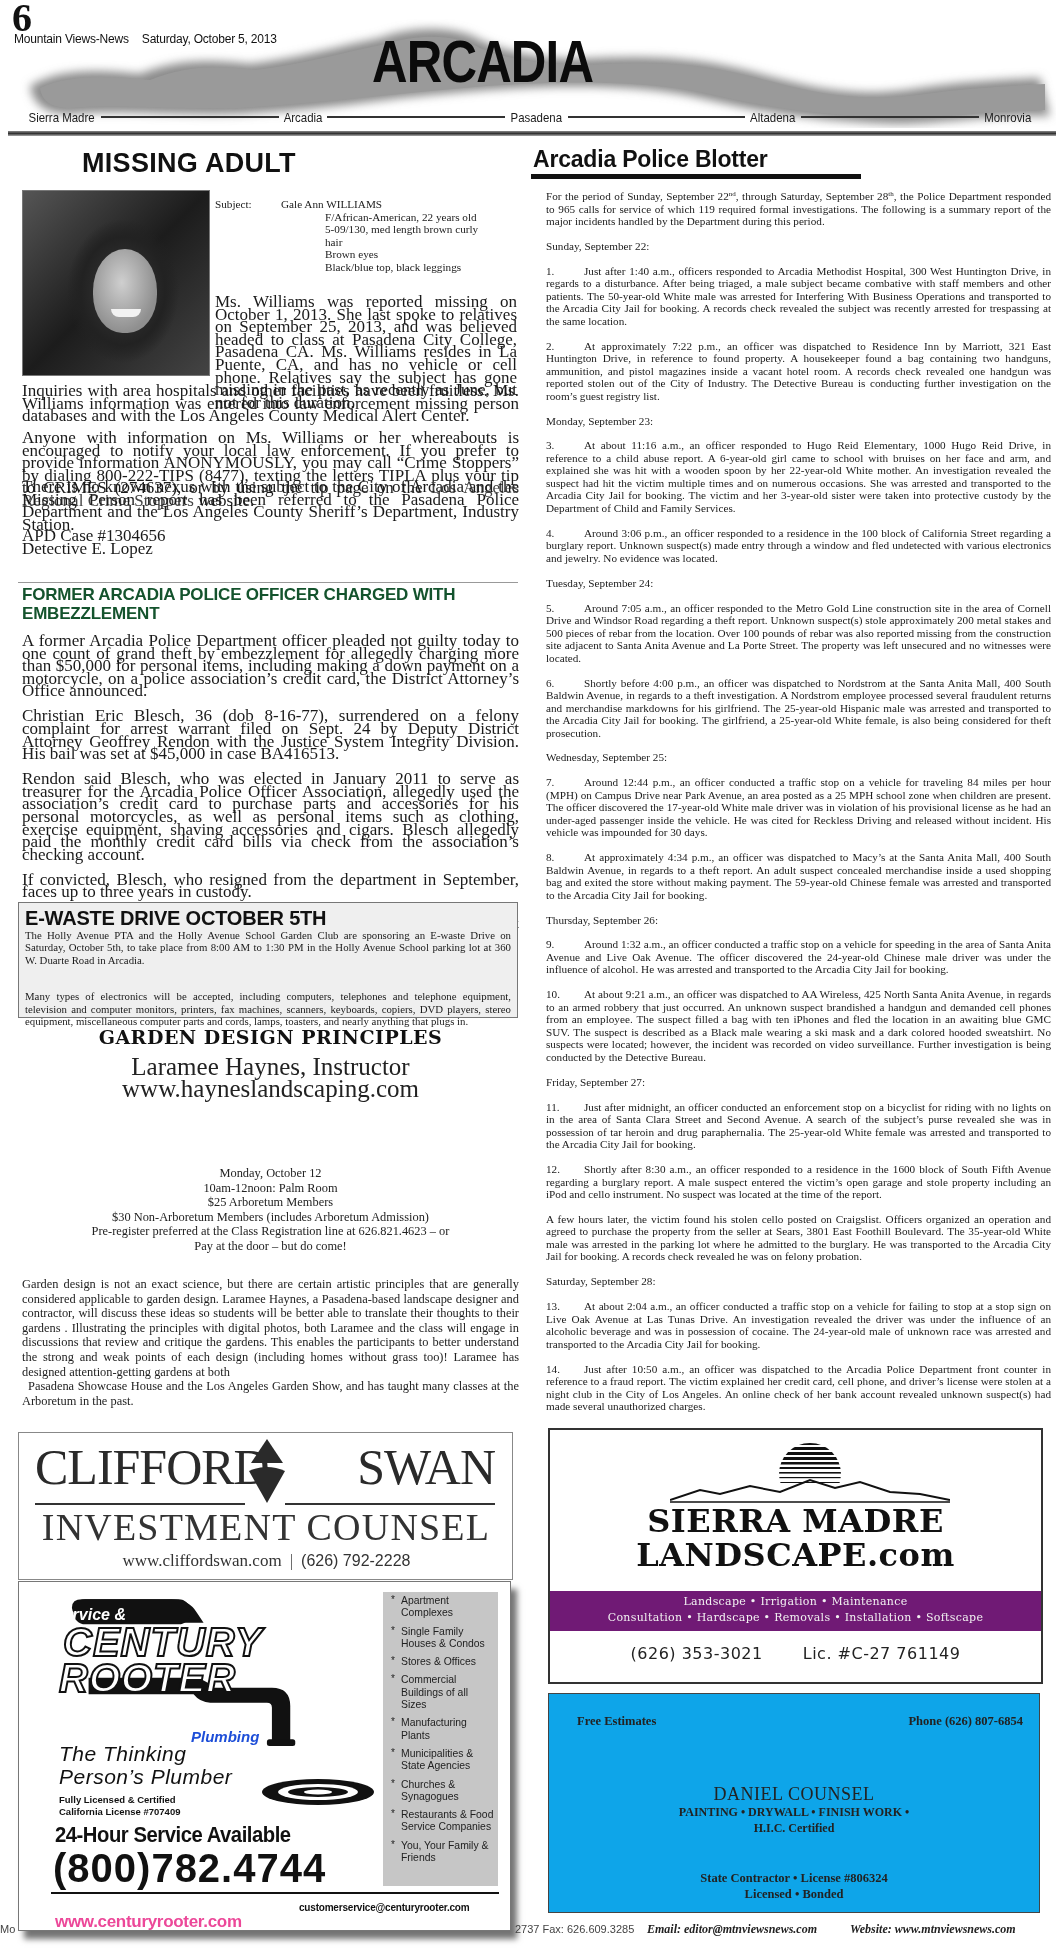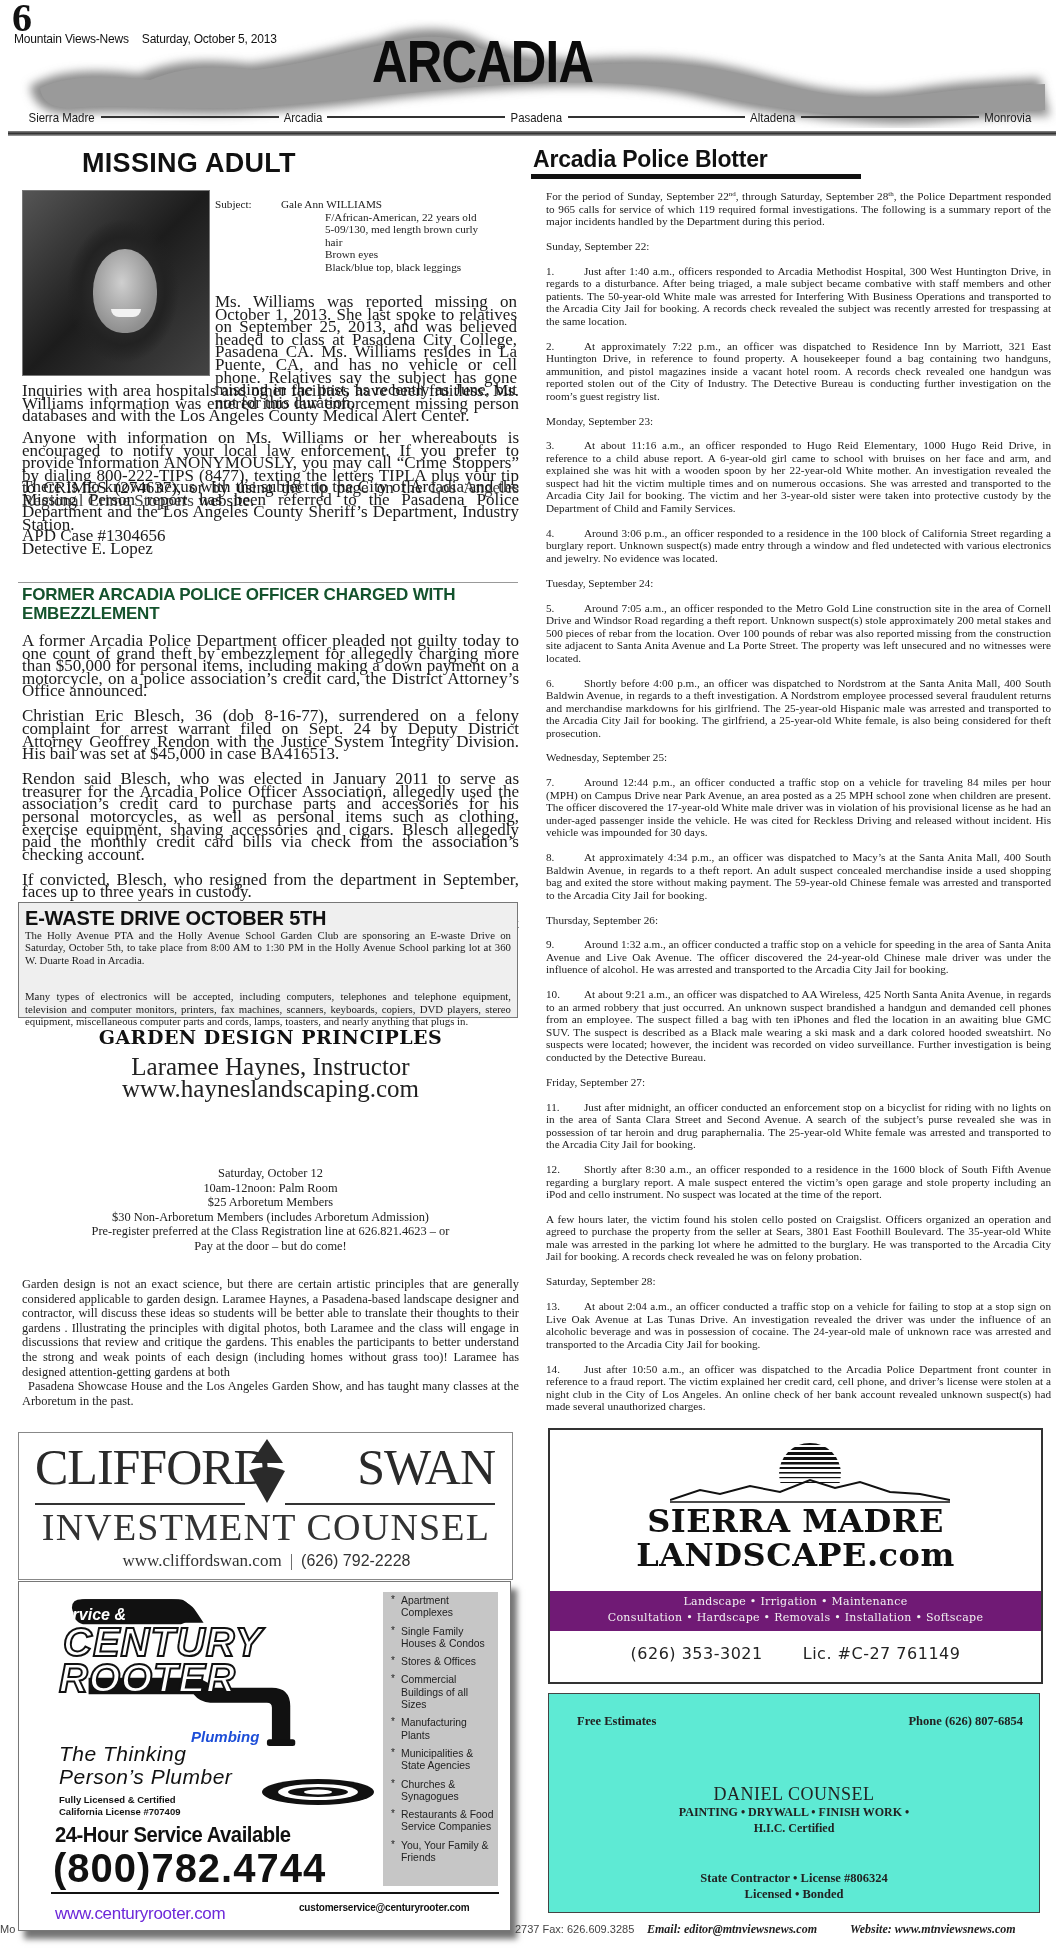--- a/index.html
+++ b/index.html
@@ -85,30 +85,30 @@
   .cr-plumbing { position: absolute; left: 172px; top: 118px; font-family: "Liberation Sans", sans-serif; font-style: italic; font-weight: bold; font-size: 15px; color: #1d4ed8; z-index: 2; margin-top: 28px; }
   .cr-tagline { position: absolute; left: 40px; top: 160px; font-family: "Liberation Sans", sans-serif; font-style: italic; font-size: 21px; line-height: 23px; color: #111; letter-spacing: 0.5px; }
   .cr-license { position: absolute; left: 40px; top: 212px; font-family: "Liberation Sans", sans-serif; font-weight: bold; font-size: 9.5px; line-height: 12px; color: #111; }
   .cr-drop { position: absolute; left: 240px; top: 196px; width: 118px; height: 28px; }
   .cr-24 { position: absolute; left: 36px; top: 240px; font-family: "Liberation Sans", sans-serif; font-weight: bold; font-size: 22px; color: #111; letter-spacing: -0.5px; transform: scaleX(0.92); transform-origin: left; }
   .cr-phone { position: absolute; left: 34px; top: 264px; font-family: "Liberation Sans", sans-serif; font-weight: bold; font-size: 40px; line-height: 44px; color: #111; letter-spacing: 1px; }
   .cr-list { position: absolute; left: 364px; top: 10px; width: 115px; height: 294px; background: #c6c6c6; padding: 3px 4px 0 8px; font-family: "Liberation Sans", sans-serif; font-size: 10.4px; line-height: 12.3px; color: #222; list-style: none; }
   .cr-list li { position: relative; padding-left: 10px; margin-bottom: 6px; }
   .cr-list li::before { content: "*"; position: absolute; left: 0; top: -1px; font-size: 10px; }
   .cr-rule { position: absolute; left: 32px; top: 310px; width: 448px; height: 2px; background: #111; }
-  .cr-web { position: absolute; left: 36px; top: 322px; font-family: "Liberation Sans", sans-serif; font-weight: normal; font-size: 17px; color: #6d28d9; letter-spacing: -0.3px; }
+  .cr-web { position: absolute; left: 36px; top: 330px; font-family: "Liberation Sans", sans-serif; font-weight: bold; font-size: 17px; color: #ec4899; letter-spacing: -0.3px; }
   .cr-email { position: absolute; left: 280px; top: 320px; font-family: "Liberation Sans", sans-serif; font-weight: bold; font-size: 10px; color: #111; letter-spacing: -0.2px; }
   .sm-logo { position: absolute; left: 120px; top: 12px; width: 280px; height: 62px; }
   .sm-name { position: absolute; left: 0; top: 74px; width: 491px; text-align: center; font-family: "DejaVu Serif", serif; font-weight: bold; font-size: 32px; line-height: 34px; color: #111; letter-spacing: 0.5px; }
   .sm-bar { position: absolute; left: 0; top: 161px; width: 491px; height: 40px; background: #701a75; color: #f2f2f2; text-align: center; font-family: "DejaVu Serif", serif; font-size: 11px; line-height: 16px; padding-top: 3px; letter-spacing: 0.3px; }
   .sm-phone { position: absolute; left: 0; top: 214px; width: 491px; text-align: center; font-family: "DejaVu Sans", sans-serif; font-size: 16px; color: #222; letter-spacing: 0.5px; }
   .sm-phone span + span { margin-left: 40px; }
   .ad-sierra-outer { position: absolute; left: 548px; top: 1428px; width: 495px; height: 256px; border: 2px solid #333; }
 
-  .ad-wilson { left: 548px; top: 1693px; width: 492px; height: 220px; border: 1.5px solid #444; background: #5eead4; }
+  .ad-wilson { left: 548px; top: 1693px; width: 492px; height: 220px; border: 1.5px solid #444; background: #0ea5e9; }
   .dw-free { position: absolute; left: 28px; top: 20px; font-family: "Liberation Serif", serif; font-weight: bold; font-size: 12.5px; color: #222; }
   .dw-phone { position: absolute; right: 16px; top: 20px; font-family: "Liberation Serif", serif; font-weight: bold; font-size: 12.5px; color: #222; }
   .dw-name { position: absolute; left: 0; top: 90px; width: 490px; text-align: center; font-family: "Liberation Serif", serif; font-size: 18px; line-height: 20px; color: #222; letter-spacing: 0.5px; }
   .dw-services { position: absolute; left: 0; top: 110px; width: 490px; text-align: center; font-family: "Liberation Serif", serif; font-weight: bold; font-size: 12px; line-height: 16px; color: #222; }
   .dw-cert { position: absolute; left: 0; top: 126px; width: 490px; text-align: center; font-family: "Liberation Serif", serif; font-weight: bold; font-size: 12px; line-height: 16px; color: #222; }
   .dw-license { position: absolute; left: 0; top: 176px; width: 490px; text-align: center; font-family: "Liberation Serif", serif; font-weight: bold; font-size: 12.5px; line-height: 16px; color: #222; }
 
   
   .footer { position: absolute; left: 0; top: 1922px; width: 1056px; height: 14px; font-size: 11px; line-height: 14px; white-space: nowrap; }
   .footer .left { position: absolute; left: 0; top: 0; font-family: "Liberation Sans", sans-serif; color: #444; }
@@ -195,21 +195,21 @@
   <p class="body-text">Many types of electronics will be accepted, including computers, telephones and telephone equipment, television and computer monitors, printers, fax machines, scanners, keyboards, copiers, DVD players, stereo equipment, miscellaneous computer parts and cords, lamps, toasters, and nearly anything that plugs in.</p>
 </article>
 
 <article>
   <h2 class="garden-head">GARDEN DESIGN PRINCIPLES</h2>
   <div class="garden-instructor">
     <div>Laramee Haynes, Instructor</div>
     <div>www.hayneslandscaping.com</div>
   </div>
   <div class="garden-info">
-    <div>Saturday, October 12</div>
+    <div>Monday, October 12</div>
     <div>10am-12noon: Palm Room</div>
     <div>$25 Arboretum Members</div>
     <div>$30 Non-Arboretum Members (includes Arboretum Admission)</div>
     <div>Pre-register preferred at the Class Registration line at 626.821.4623 – or</div>
     <div>Pay at the door – but do come!</div>
   </div>
   <div class="garden-body">
     <p>Garden design is not an exact science, but there are certain artistic principles that are generally considered applicable to garden design. Laramee Haynes, a Pasadena-based landscape designer and contractor, will discuss these ideas so students will be better able to translate their thoughts to their gardens . Illustrating the principles with digital photos, both Laramee and the class will engage in discussions that review and critique the gardens. This enables the participants to better understand the strong and weak points of each design (including homes without grass too)! Laramee has designed attention-getting gardens at both</p>
     <p class="indent">Pasadena Showcase House and the Los Angeles Garden Show, and has taught many classes at the Arboretum in the past.</p>
   </div>

